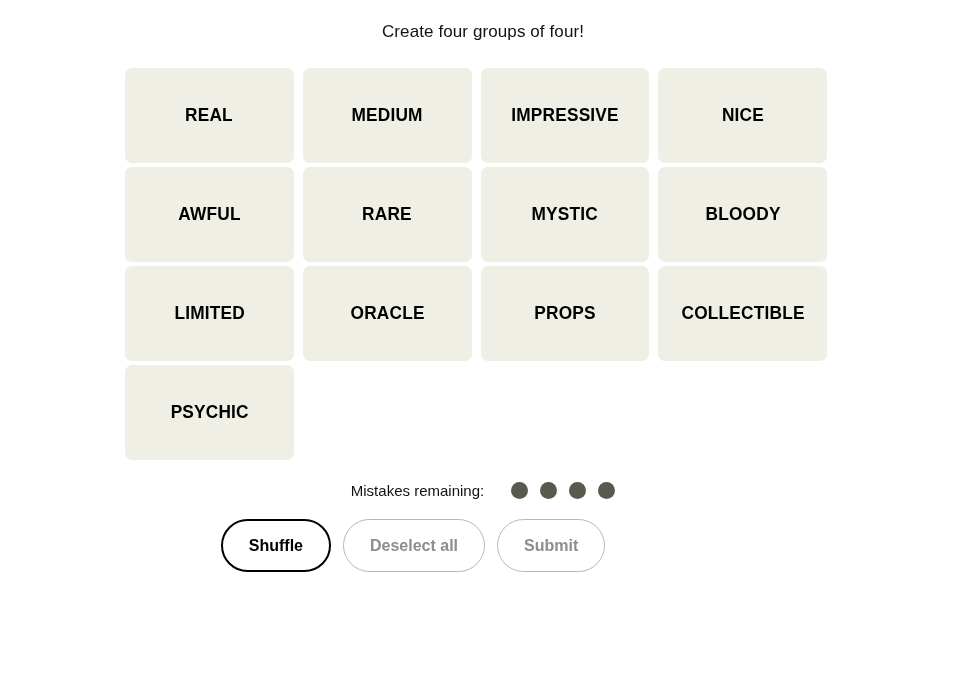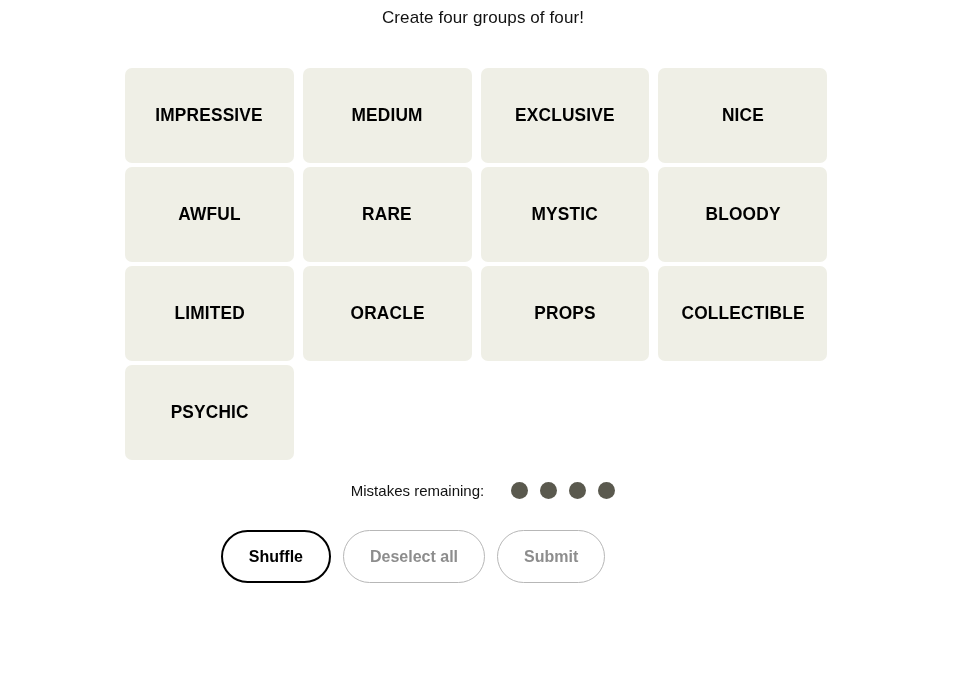--- a/index.html
+++ b/index.html
@@ -16,21 +16,21 @@
 
   .page {
     position: relative;
     width: 966px;
     height: 684px;
   }
 
   
   .title {
     position: absolute;
-    top: 8px;
+    top: 22px;
     left: 0;
     width: 966px;
     text-align: center;
     font-size: 17px;
     font-weight: 400;
     color: #121212;
     letter-spacing: 0.1px;
   }
 
   
@@ -97,21 +97,21 @@
   .dot {
     width: 17px;
     height: 17px;
     border-radius: 50%;
     background: #5a594e;
   }
 
   
   .buttons {
     position: absolute;
-    top: 530px;
+    top: 519px;
     left: 0;
     width: 826px;
     display: flex;
     align-items: center;
     justify-content: center;
     gap: 12px;
   }
 
   .pill {
     height: 53px;
@@ -143,27 +143,27 @@
 </head>
 <body>
 
 <div class="page">
 
   <div class="title">Create four groups of four!</div>
 
   <div class="grid">
 
     <div class="tile">
+      <span class="tile-label">REAL</span>
+    </div>
+    <div class="tile">
+      <span class="tile-label">MEDIUM</span>
+    </div>
+    <div class="tile">
       <span class="tile-label">IMPRESSIVE</span>
-    </div>
-    <div class="tile">
-      <span class="tile-label">MEDIUM</span>
-    </div>
-    <div class="tile">
-      <span class="tile-label">EXCLUSIVE</span>
     </div>
 
     <div class="tile">
       <span class="tile-label">NICE</span>
     </div>
     <div class="tile">
       <span class="tile-label">AWFUL</span>
     </div>
     <div class="tile">
       <span class="tile-label">RARE</span>

